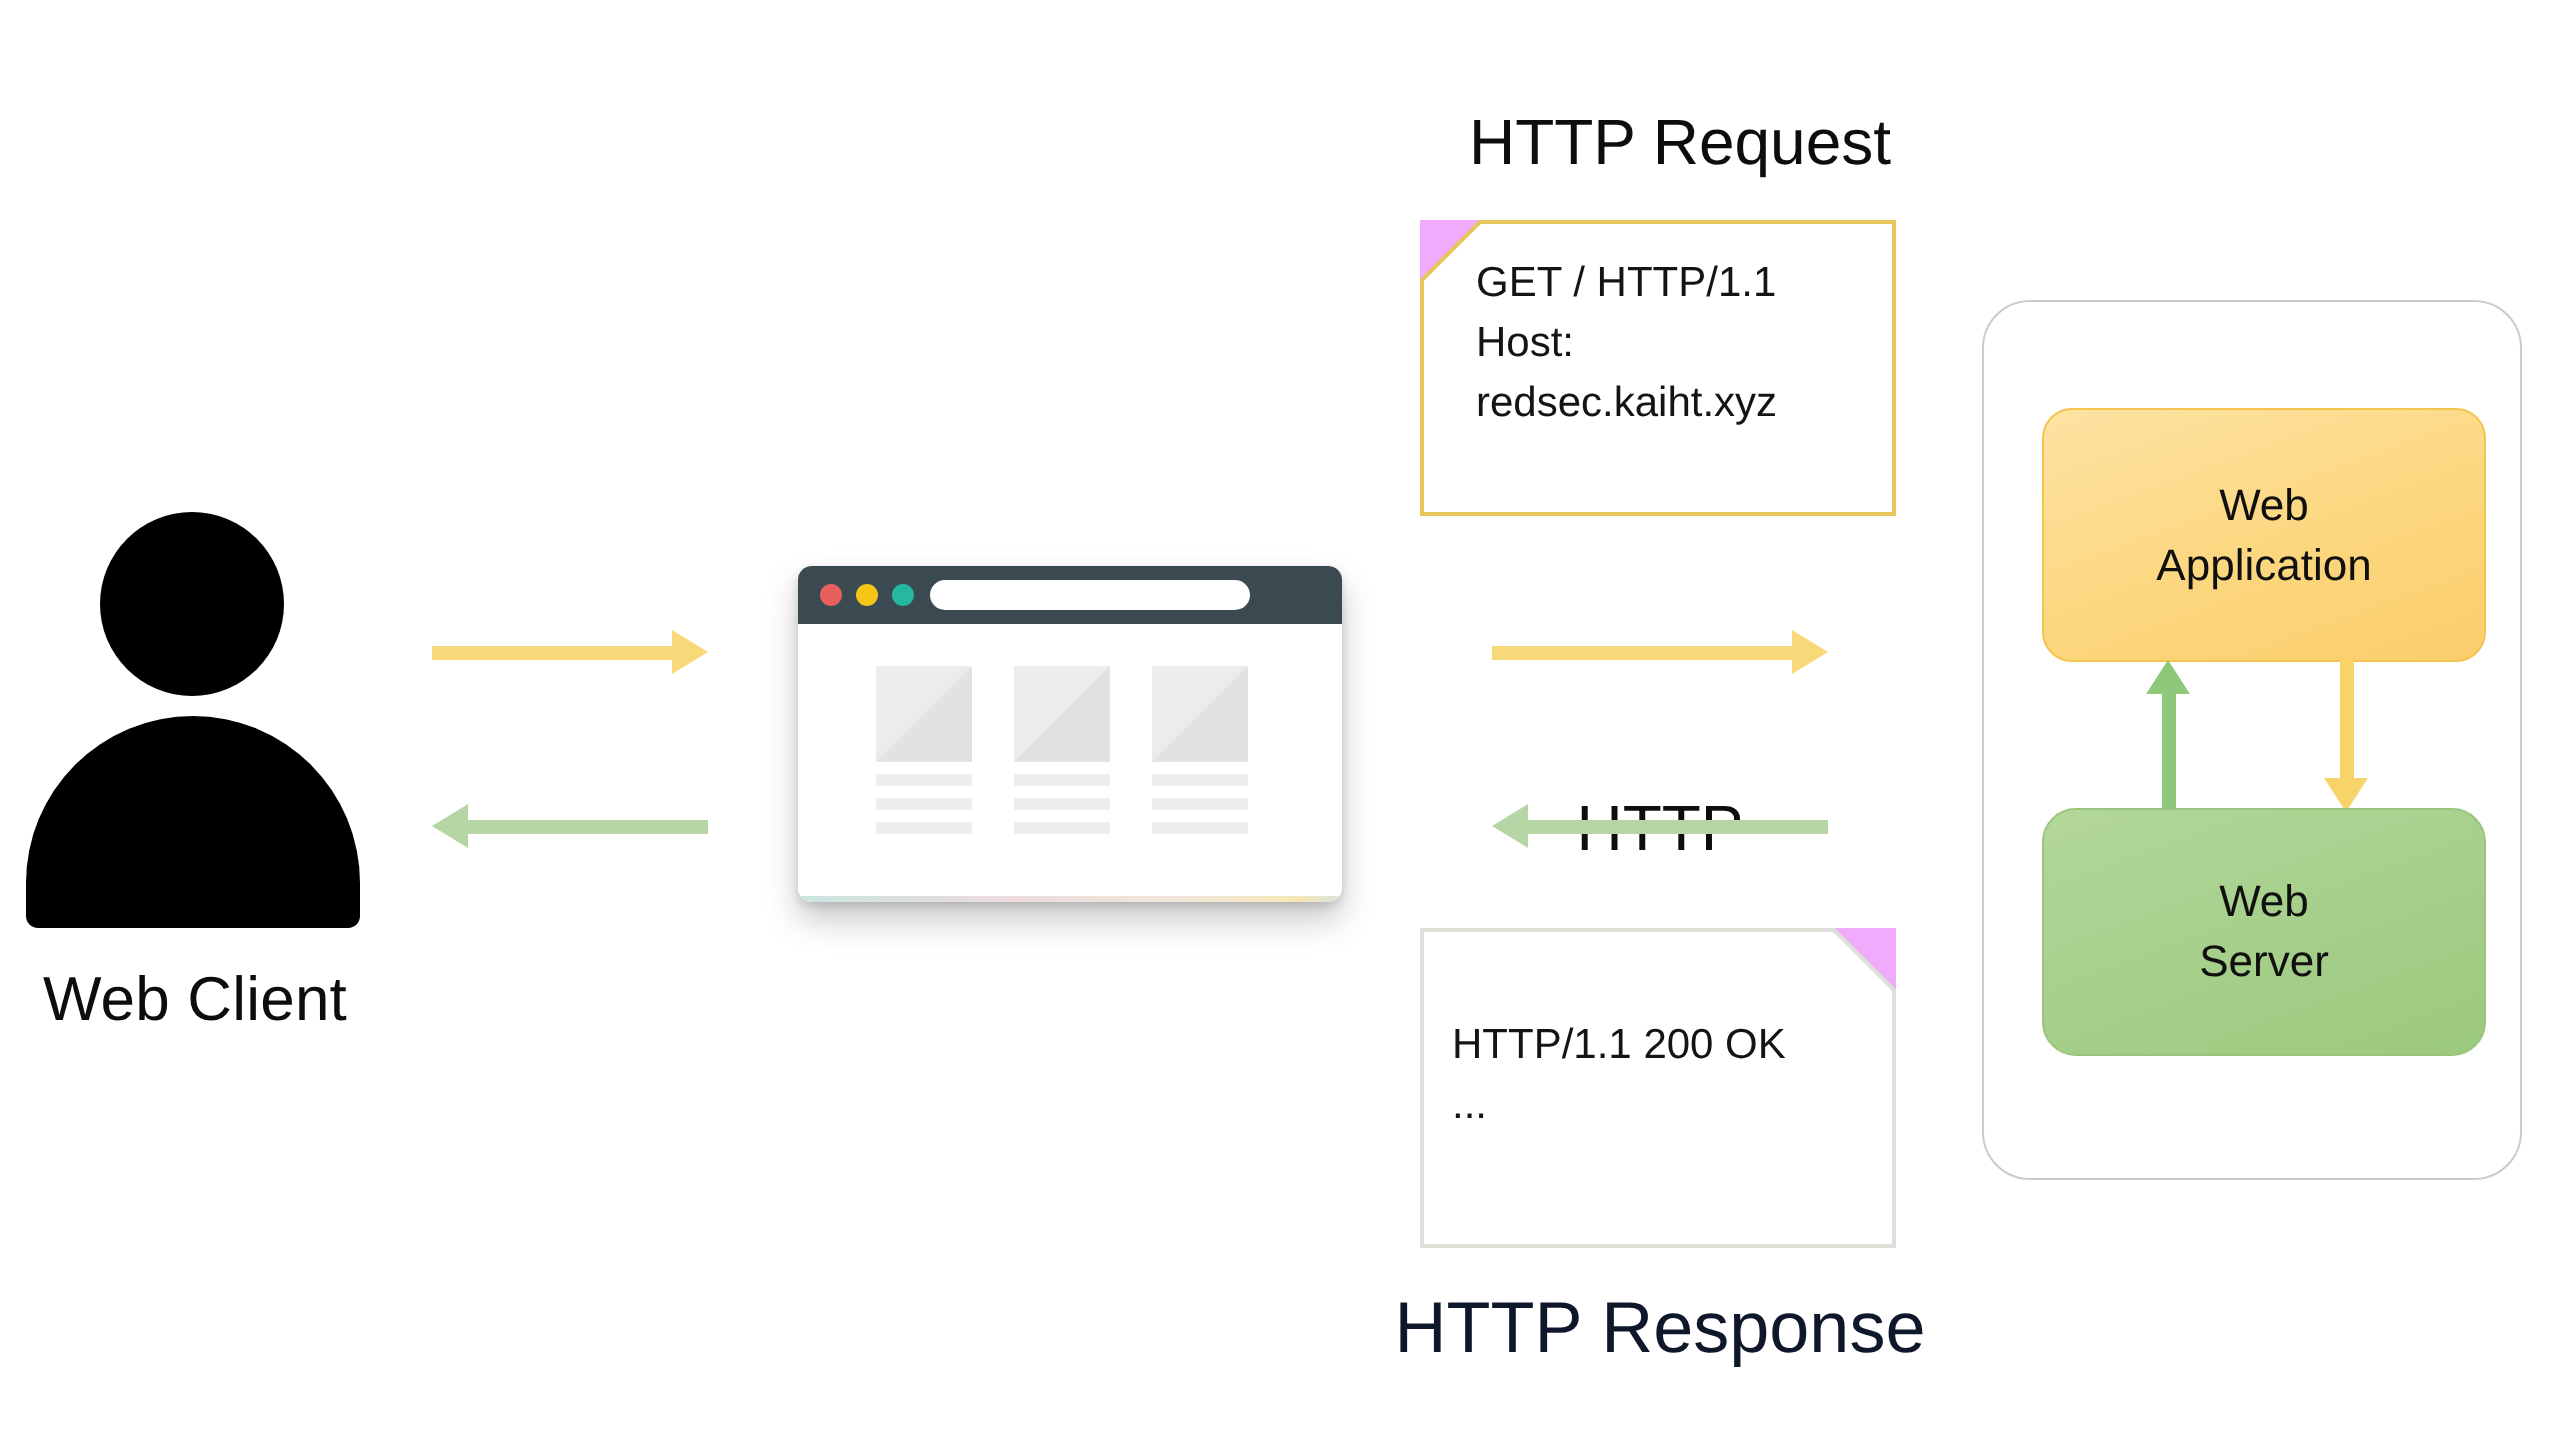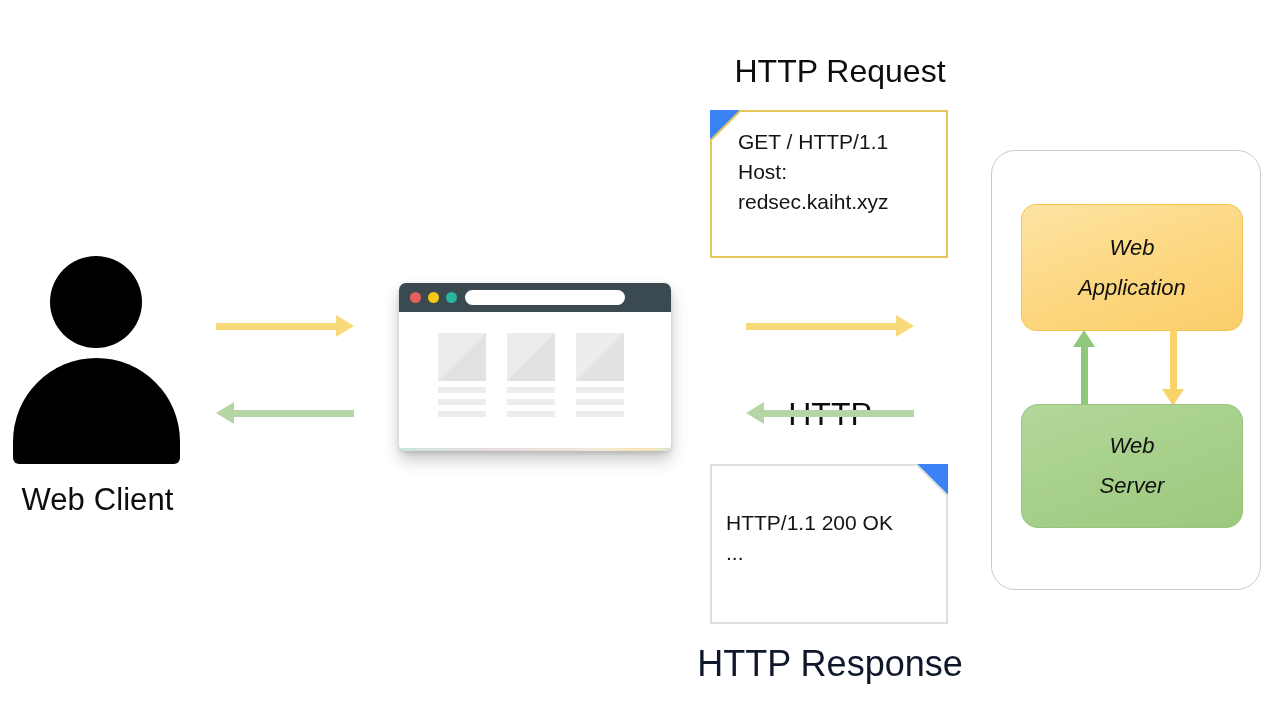--- a/index.html
+++ b/index.html
@@ -122,21 +122,21 @@
   }
   #browser-label {
     position: absolute; left: 0; top: 220px; width: 290px;
     text-align: center;
     font-size: 31px; color: #0d0d0d;
   }
 
   
   .note {
     position: absolute;
-    background: #3b82f6;
+    background: #f0abfc;
   }
   .note .note-svg { position: absolute; left: 0; top: 0; }
   .note .note-text {
     position: absolute;
     font-size: 21px;
     line-height: 30px;
     color: #141414;
     white-space: pre-line;
   }
 
@@ -161,23 +161,22 @@
     left: 991px; top: 150px; width: 270px; height: 440px;
     border: 1.6px solid #c9cccf;
     border-radius: 24px;
     background: #ffffff;
   }
   .node-box {
     position: absolute;
     border-radius: 15px;
     display: flex; align-items: center; justify-content: center;
     text-align: center;
-    font-size: 22px; line-height: 40px; color: #101010;
+    font-size: 22px; line-height: 30px; color: #101010;
     white-space: pre-line;
-    font-style: italic;
   }
   #node-web-application {
     left: 1021px; top: 204px; width: 222px; height: 127px;
     background: linear-gradient(160deg, #fde3a3 0%, #fcd77f 55%, #fbcd6b 100%);
     border: 1px solid #f4c44f;
   }
   #node-web-server {
     left: 1021px; top: 404px; width: 222px; height: 124px;
     background: linear-gradient(160deg, #b2d79a 0%, #a6cf8a 55%, #9bc97d 100%);
     border: 1px solid #9ac47d;

